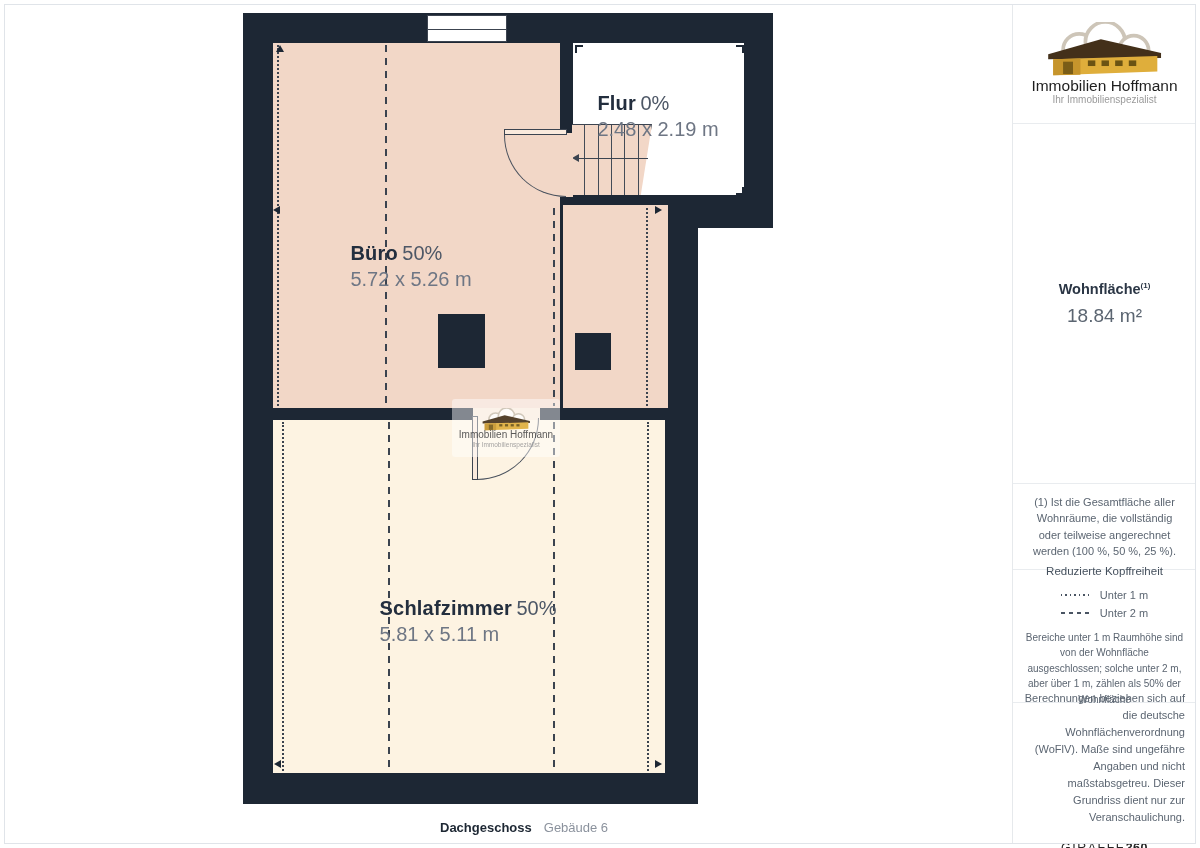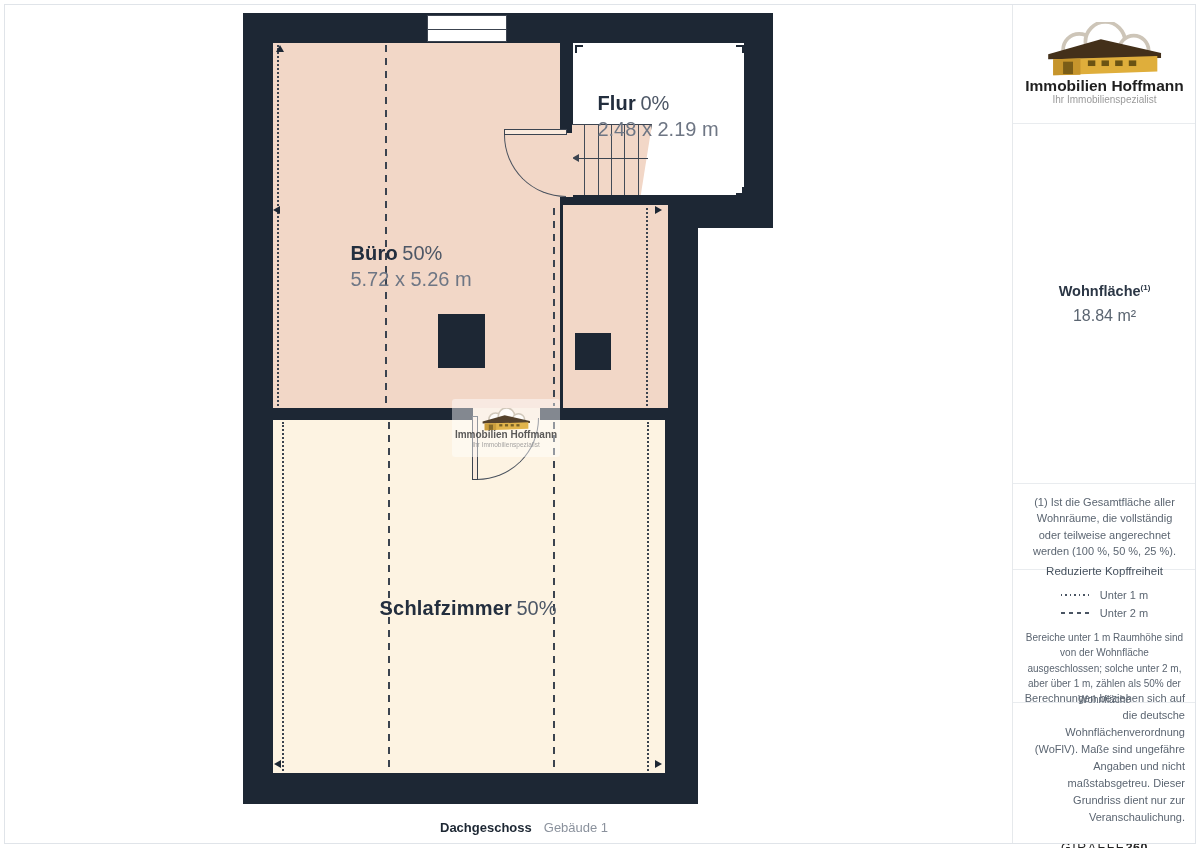--- a/index.html
+++ b/index.html
@@ -52,41 +52,41 @@
   .ft-tr { border-right:2px solid #1d2734; border-top:2px solid #1d2734; }
   .ft-br { border-right:2px solid #1d2734; border-bottom:2px solid #1d2734; }
 
   .room-label { position:absolute; text-align:left; transform:translateX(-50%); z-index:20; white-space:nowrap; }
   .room-label .name { font-size:20px; font-weight:bold; color:#232e3e; letter-spacing:.2px; }
   .room-label .pct  { font-size:20px; font-weight:normal; color:#4d5766; }
   .room-label .dims { font-size:20px; color:#6e7684; margin-top:3px; }
 
   
   .brand-logo { display:flex; flex-direction:column; align-items:center; }
-  .brand-logo .bl-name { font-weight:bold; color:#1f1f1f; line-height:1.05; }
+  .brand-logo .bl-name { font-weight:normal; color:#1f1f1f; line-height:1.05; }
   .brand-logo .bl-tag  { color:#9a9a9a; line-height:1.1; }
   .logo-lg .bl-name { font-size:15.5px; margin-top:-6px; }
   .logo-lg .bl-tag  { font-size:10px; }
   .logo-sm .bl-name { font-size:10px; margin-top:-4px; color:#4a4a4a; }
   .logo-sm .bl-tag  { font-size:6.5px; }
 
   .watermark { position:absolute; left:452px; top:399px; width:108px; height:58px;
     background:rgba(255,255,255,.5); border-radius:3px; z-index:25;
     display:flex; align-items:center; justify-content:center; opacity:.9; }
 
   
   .sidebar { position:absolute; left:1012px; top:4px; width:184px; height:839px;
     border-left:1px solid #e6e9ec; background:#fff; z-index:40; box-sizing:border-box; }
   .sb-section { box-sizing:border-box; width:100%; border-bottom:1px solid #e9ecef;
     display:flex; flex-direction:column; align-items:center; justify-content:center; text-align:center; }
   .sb-logo { height:120px; border-bottom:1px solid #e9ecef; }
   .sb-area { height:360px; }
   .sb-area .a-label { font-size:14.5px; font-weight:bold; color:#2b3645; }
   .sb-area .a-label sup { font-size:8px; }
-  .sb-area .a-value { font-size:16px; color:#5b6571; margin-top:8px; }
+  .sb-area .a-value { font-size:19px; color:#5b6571; margin-top:8px; }
   .sb-note { height:86px; padding:0 13px; font-size:11px; color:#5b6571; line-height:1.5; }
   .sb-headroom { height:133px; padding:0 10px; }
   .hr-title { font-size:11.5px; color:#45505d; margin-bottom:9px; }
   .legend-row { display:flex; align-items:center; gap:9px; margin:3px 0; }
   .legend-sample { width:30px; height:2px; }
   .legend-dotted { background:repeating-linear-gradient(90deg,#4a5563 0 1.5px,transparent 1.5px 4.5px); }
   .legend-dashed { background:repeating-linear-gradient(90deg,#4a5563 0 4px,transparent 4px 8px); }
   .legend-label { font-size:11px; color:#5b6571; }
   .hr-note { font-size:10px; color:#5b6571; line-height:1.55; margin-top:8px; }
   .sb-disclaimer { height:139px; padding:0 11px; border-bottom:none;text-align:right; }
@@ -160,20 +160,21 @@
     <div class="dims">2.48 x 2.19 m</div>
   </div>
   <div class="room-label" style="left:411px; top:242px;">
     <div><span class="name">Büro</span>
       <span class="pct">50%</span></div>
     <div class="dims">5.72 x 5.26 m</div>
   </div>
   <div class="room-label" style="left:468px; top:597px;">
     <div><span class="name">Schlafzimmer</span>
       <span class="pct">50%</span></div>
+    <div class="dims">5.81 x 5.11 m</div>
   </div>
 
   <div class="watermark">
     <div class="brand-logo logo-sm">
       <svg width="52" height="26" viewBox="0 0 200 100">
         <circle cx="60" cy="45" r="26" fill="#ffffff" stroke="#cdc5b8" stroke-width="6"></circle>
         <circle cx="102" cy="32" r="32" fill="#ffffff" stroke="#cdc5b8" stroke-width="6"></circle>
         <circle cx="148" cy="46" r="24" fill="#ffffff" stroke="#cdc5b8" stroke-width="6"></circle>
         <polygon points="10,52 95,28 192,50 192,58 10,60" fill="#43301a"></polygon>
         <polygon points="18,60 186,55 186,80 18,86" fill="#dfae3b"></polygon>
@@ -235,14 +236,14 @@
   </div>
 
   <div class="sb-section sb-disclaimer">
     <div class="d-text">Berechnungen beziehen sich auf die deutsche Wohnflächenverordnung (WoFlV). Maße sind ungefähre Angaben und nicht maßstabsgetreu. Dieser Grundriss dient nur zur Veranschaulichung.</div>
     <div class="giraffe"><span>GIRAFFE</span><span class="g360">360</span></div>
   </div>
 </div>
 
 <div class="footer">
   <span class="f-floor">Dachgeschoss</span>
-  <span class="f-building">Gebäude 1</span>
+  <span class="f-building">Gebäude 6</span>
 </div>
 
 </body></html>

